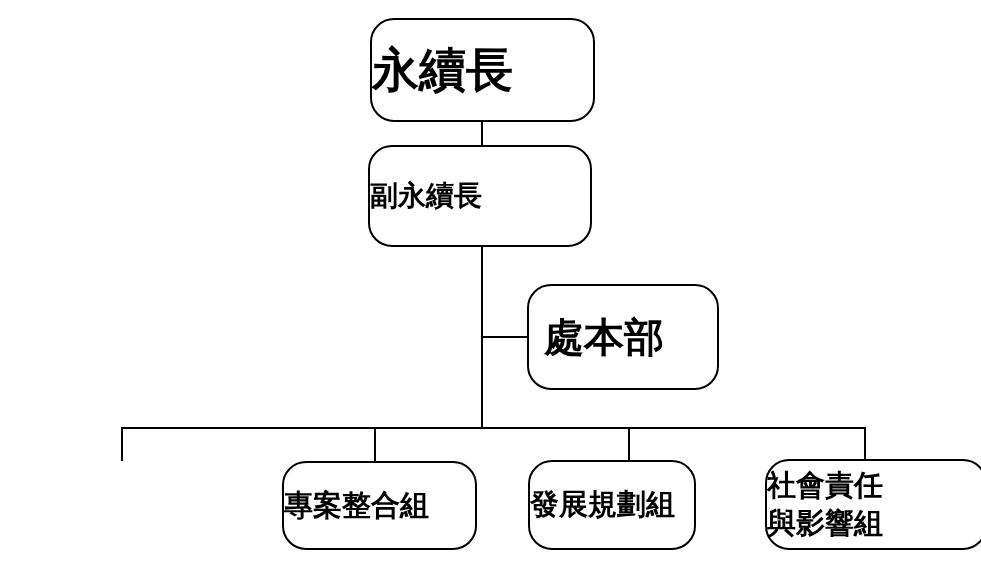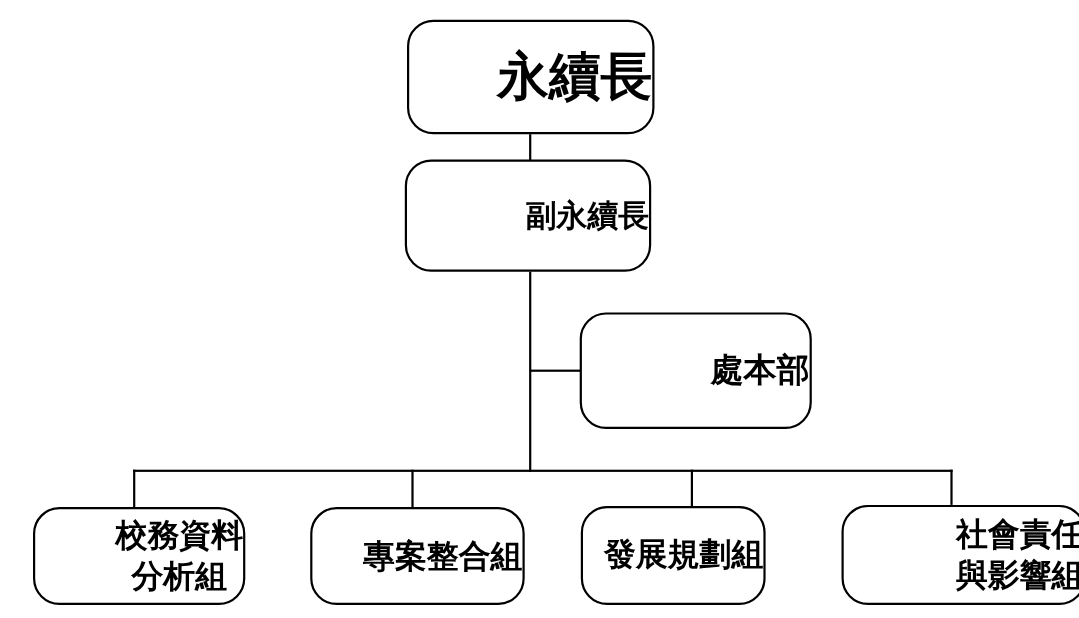--- a/index.html
+++ b/index.html
@@ -16,33 +16,33 @@
     overflow: hidden;
   }
   .node {
     position: absolute;
     box-sizing: border-box;
     background: #ffffff;
     border: 2.5px solid #000000;
     border-radius: 24px;
     display: flex;
     align-items: center;
-    justify-content: flex-end;
+    justify-content: flex-start;
     text-align: center;
     color: #000000;
     font-weight: bold;
     z-index: 2;
   }
   .node .label {
     white-space: pre-line;
     line-height: 1.28;
   }
   .node-ceo    { left: 370px; top: 18px;  width: 225px; height: 104px; font-size: 47px; }
   .node-deputy { left: 368px; top: 145px; width: 224px; height: 102px; font-size: 28px; }
-  .node-office { left: 527px; top: 284px; width: 211px; height: 106px; font-size: 30px; }
+  .node-office { left: 527px; top: 284px; width: 192px; height: 106px; font-size: 40px; padding-left: 15px; }
   .node-dept   { font-size: 29px; }
   .node-dept1  { left: 30px;  top: 461px; width: 193px; height: 89px; }
   .node-dept2  { left: 282px; top: 461px; width: 195px; height: 89px; }
   .node-dept3  { left: 528px; top: 460px; width: 168px; height: 90px; }
   .node-dept4  { left: 765px; top: 459px; width: 222px; height: 91px; }
   .line {
     position: absolute;
     background: #000000;
     z-index: 1;
   }
@@ -74,24 +74,20 @@
   </div>
 
   <div class="node node-deputy">
     <span class="label">副永續長</span>
   </div>
 
   <div class="node node-office">
     <span class="label">處本部</span>
   </div>
 
-  <div class="node node-dept node-dept1">
-    <span class="label">校務資料
-分析組</span>
-  </div>
 
   <div class="node node-dept node-dept2">
     <span class="label">專案整合組</span>
   </div>
 
   <div class="node node-dept node-dept3">
     <span class="label">發展規劃組</span>
   </div>
 
   <div class="node node-dept node-dept4">

